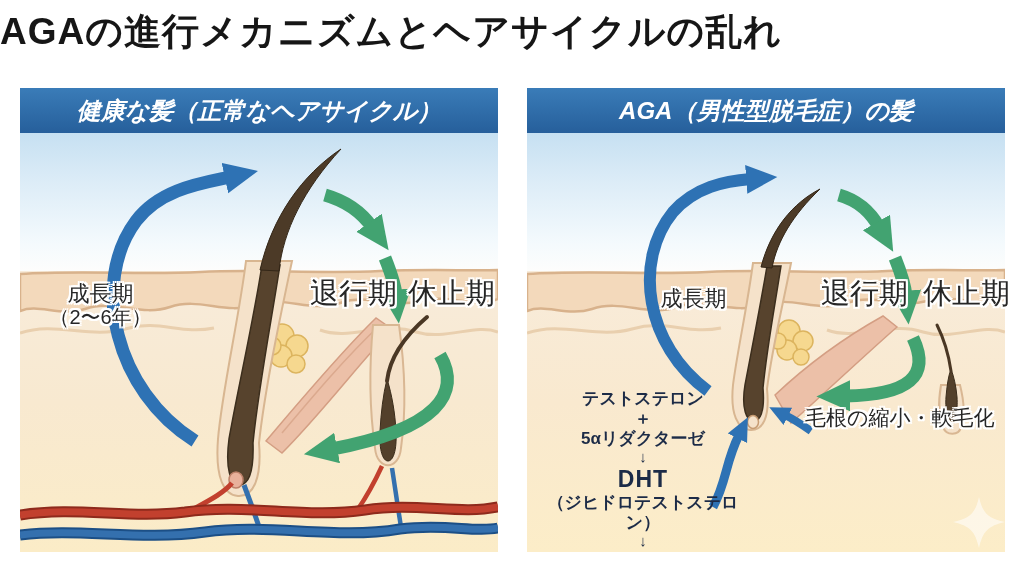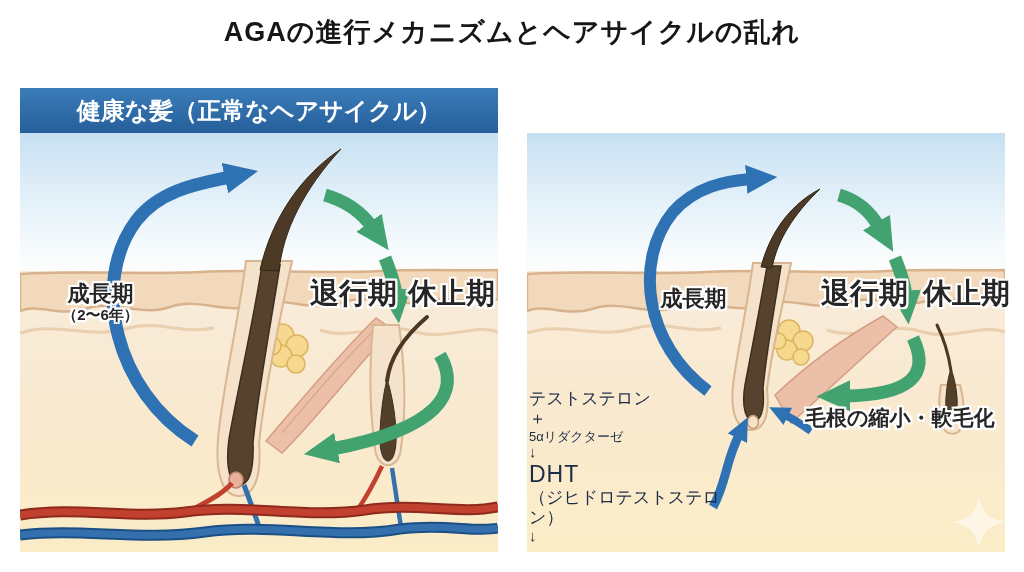--- a/index.html
+++ b/index.html
@@ -6,42 +6,42 @@
     --arrow-blue:#2e72b4; --arrow-green:#42a371;
     --header-top:#3a7cb8; --header-bottom:#265f9b;
     --title-color:#161616; --label-color:#262626;
     --dht-color:#1c2b47; --vessel-red:#c2402e; --vessel-blue:#3470ae;
   }
   *{margin:0;padding:0;box-sizing:border-box;}
   html,body{width:1024px;height:572px;overflow:hidden;background:#ffffff;
     font-family:"Liberation Sans","DejaVu Sans",sans-serif;}
   .stage{position:relative;width:1024px;height:572px;background:#fff;}
   .title{position:absolute;left:0;top:8px;width:1024px;height:48px;line-height:48px;
-    text-align:center;font-size:27px;font-weight:bold;color:var(--title-color);letter-spacing:1px;}
+    text-align:left;font-size:37px;font-weight:bold;color:var(--title-color);letter-spacing:1px;}
   .panel{position:absolute;top:88px;width:478px;height:464px;}
   .panel-left{left:20px;}
   .panel-right{left:527px;}
   .panel-header{position:absolute;left:0;top:0;width:478px;height:45px;line-height:45px;
     text-align:center;font-size:24px;font-weight:bold;color:#ffffff;
-    background:linear-gradient(180deg,var(--header-top),var(--header-bottom));}
+    background:linear-gradient(180deg,var(--header-top),var(--header-bottom));font-style:italic;}
   .illustration{position:absolute;left:0;top:45px;width:478px;height:419px;display:block;}
-  .phase-label{position:absolute;font-weight:bold;color:var(--label-color);
+  .phase-label{position:absolute;font-weight:normal;color:var(--label-color);
     white-space:nowrap;line-height:1.15;
     text-shadow:-2px -2px 0 #fff,2px -2px 0 #fff,-2px 2px 0 #fff,2px 2px 0 #fff,
                 0 -2px 0 #fff,0 2px 0 #fff,-2px 0 0 #fff,2px 0 0 #fff;}
   .growth{ text-align:center;font-size:22px;}
-  .growth .l2{font-size:15px;}
+  .growth .l2{font-size:20px;}
   .panel-right .growth .l2{font-size:20px;}
   .catagen,.telogen{font-size:29px;}
   .miniaturization{font-size:21px;text-align:right;}
-  .dht-block{position:absolute;left:2px;top:301px;width:196px;text-align:left;
-    color:var(--dht-color);font-weight:normal;line-height:1.18;}
+  .dht-block{position:absolute;left:18px;top:301px;width:196px;text-align:center;
+    color:var(--dht-color);font-weight:bold;line-height:1.18;}
   .dht-block .r1{font-size:17px;}
   .dht-block .plus{font-size:17px;}
-  .dht-block .r2{font-size:13px;}
+  .dht-block .r2{font-size:17px;}
   .dht-block .darr{font-size:15px;line-height:1.1;}
   .dht-block .dht{font-size:23px;letter-spacing:1px;}
   .dht-block .paren{font-size:17px;}
   .dht-block .r3{font-size:19px;}
   .arrow-blue{stroke:var(--arrow-blue);fill:none;}
   .arrow-green{stroke:var(--arrow-green);fill:none;}
   .m-blue{fill:var(--arrow-blue);}
   .m-green{fill:var(--arrow-green);}
   .v-red{stroke:var(--vessel-red);fill:none;}
   .v-blue{stroke:var(--vessel-blue);fill:none;}
@@ -123,20 +123,21 @@
 
     <div class="phase-label growth" style="left:8px;top:193px;width:145px;">
       <div class="l1">成長期</div>
       <div class="l2">（2〜6年）</div>
     </div>
     <div class="phase-label catagen" style="left:290px;top:189px;">退行期</div>
     <div class="phase-label telogen" style="left:388px;top:189px;">休止期</div>
   </div>
 
   <div class="panel panel-right">
+    <div class="panel-header">AGA（男性型脱毛症）の髪</div>
 
     <svg class="illustration" viewBox="0 0 478 419" xmlns="http://www.w3.org/2000/svg">
       <defs>
         <linearGradient id="skyR" x1="0" y1="0" x2="0" y2="1">
           <stop offset="0" stop-color="#c6e0f2"></stop>
             <stop offset="0.35" stop-color="#dcecf7"></stop>
           <stop offset="0.8" stop-color="#f4fafd"></stop>
             <stop offset="1" stop-color="#fdfdfc"></stop>
         </linearGradient>
         <linearGradient id="dermR" x1="0" y1="0" x2="0" y2="1">

